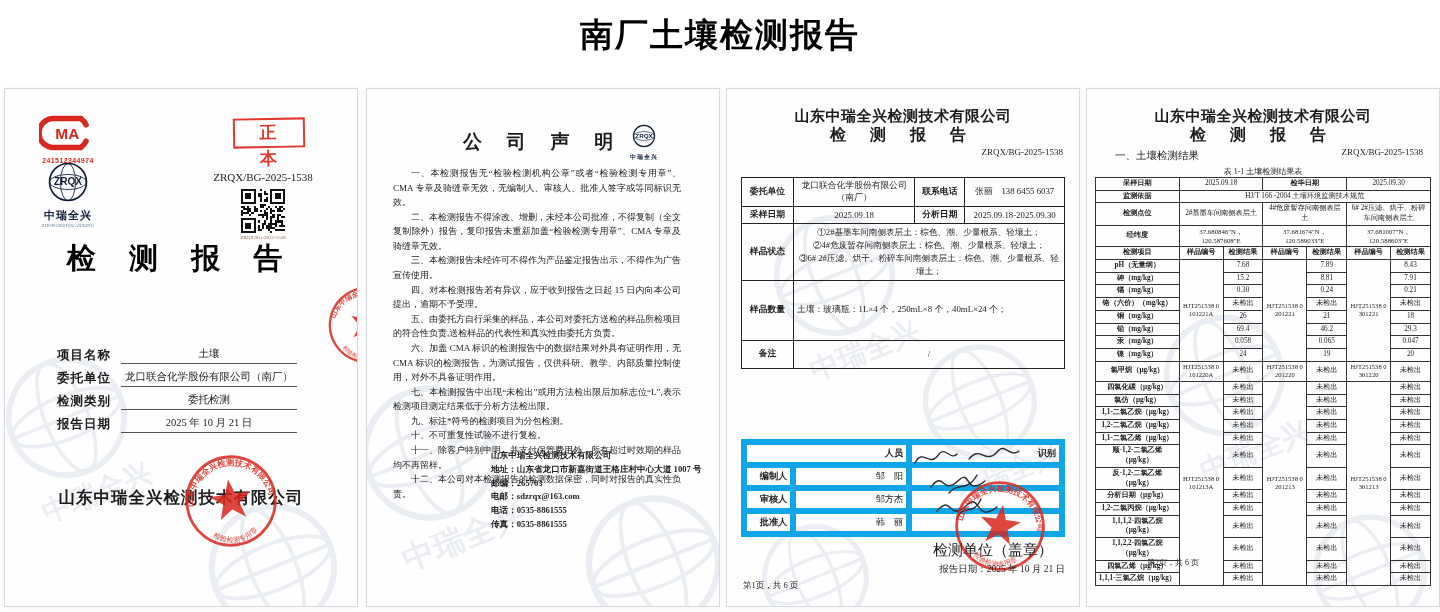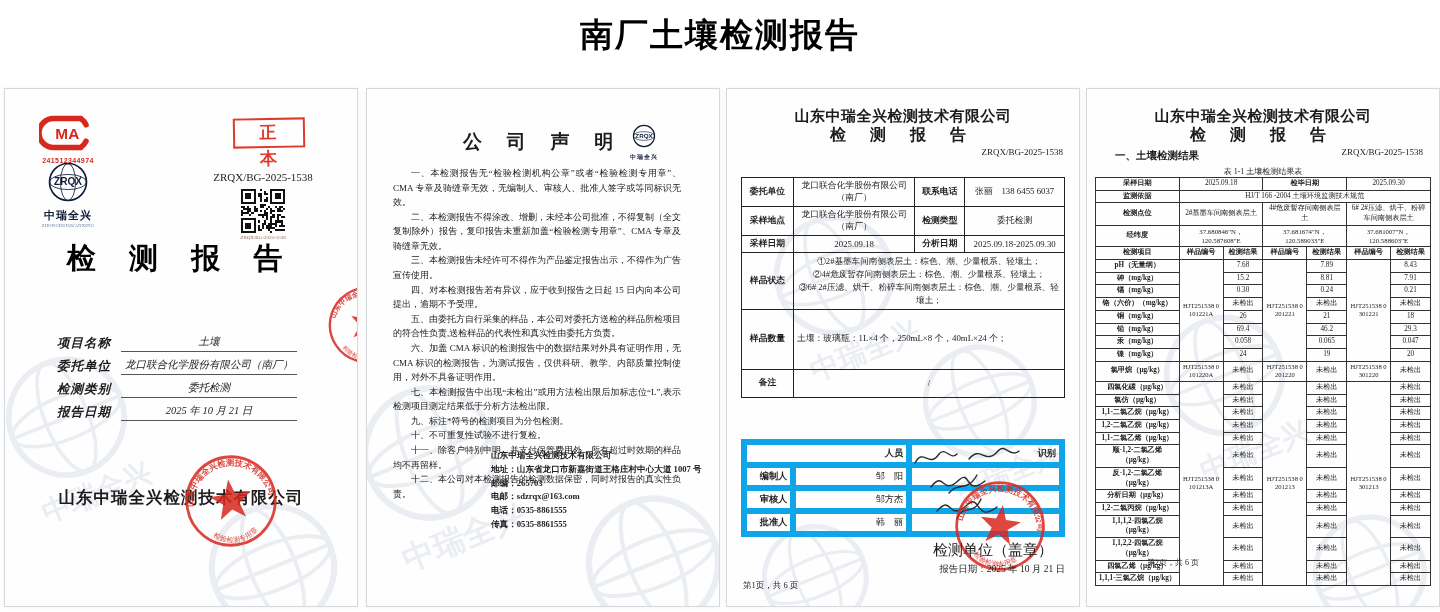--- a/index.html
+++ b/index.html
@@ -21,21 +21,21 @@
   .zrqx-cn{font-size:11px;font-weight:bold;color:#101c38;margin-top:1px;letter-spacing:1px;}
   .zrqx-en{font-size:4.5px;color:#5b6f93;letter-spacing:.3px;}
   .original{position:absolute;left:228px;top:29px;width:62px;height:26px;border:2px solid #e0392e;
        color:#e0392e;font-size:17px;font-weight:bold;text-align:center;line-height:26px;letter-spacing:8px;
        padding-left:6px;transform:rotate(-1deg);}
   .p1-no{position:absolute;left:176px;top:82px;width:164px;text-align:center;font-size:11px;color:#222;}
   .qr{position:absolute;left:236px;top:100px;width:44px;height:44px;}
   .qr-cap{position:absolute;left:206px;top:146px;width:104px;text-align:center;font-size:5px;color:#8a6a5a;}
   .p1-title{position:absolute;left:0;top:150px;width:100%;text-align:center;font-size:29px;font-weight:bold;
        letter-spacing:13px;color:#000;}
-  .p1-fields{position:absolute;left:52px;top:248px;width:240px;font-style:italic;}
+  .p1-fields{position:absolute;left:52px;top:260px;width:240px;}
   .p1-row{display:flex;align-items:flex-end;margin-bottom:8px;height:15px;}
   .p1-label{width:64px;font-weight:bold;font-size:12.5px;letter-spacing:1px;white-space:nowrap;}
   .p1-value{flex:1;text-align:center;font-size:10.5px;border-bottom:1px solid #555;padding-bottom:2px;white-space:nowrap;}
   .p1-company{position:absolute;left:0;top:398px;width:100%;text-align:center;font-size:16.5px;font-weight:bold;letter-spacing:1px;}
 
   
   .p2-title{position:absolute;left:0;top:40px;width:100%;text-align:center;font-size:19px;font-weight:bold;letter-spacing:10px;}
   .p2-logo{position:absolute;right:58px;top:35px;width:34px;text-align:center;}
   .p2-logo .zrqx-cn{font-size:6px;}
   .p2-body{position:absolute;left:26px;right:38px;top:77px;}
@@ -54,21 +54,21 @@
   .state-lines{text-align:left;line-height:1.5;font-size:8.6px;}
   .p3-personnel{position:absolute;left:14px;top:350px;width:324px;border-collapse:collapse;font-size:9.2px;}
   .p3-personnel th,.p3-personnel td{border:6px solid #0ea5e9;padding:2px 3px;text-align:right;font-weight:normal;}
   .p3-personnel th{font-weight:bold;}
   .sig-overlay{position:absolute;left:178px;top:352px;z-index:2;}
   .seal-cap{position:absolute;right:26px;top:452px;font-size:15px;z-index:3;}
   .p3-date{position:absolute;right:14px;top:474px;font-size:9.5px;z-index:3;}
   .page-footer{position:absolute;left:16px;bottom:14px;font-size:8.5px;}
 
   
-  .p4-sec{position:absolute;left:28px;top:60px;font-size:10.5px;font-weight:bold;}
+  .p4-sec{position:absolute;left:28px;top:60px;font-size:10.5px;font-weight:normal;}
   .p4-cap{position:absolute;left:0;top:77px;width:100%;text-align:center;font-size:8px;}
   .p4-table{position:absolute;left:8px;top:88px;width:336px;border-collapse:collapse;font-size:7.2px;}
   .p4-table th,.p4-table td{border:1px solid #333;padding:1px 2px;text-align:center;font-weight:normal;line-height:1.35;}
   .p4-table th{font-weight:bold;}
   .p4-table td.item{font-weight:bold;}
   .p4-table td.sid{font-size:6.6px;word-break:break-all;line-height:1.3;}
   .p4-footer{position:absolute;left:60px;top:468px;font-size:8px;}
 </style>
 </head>
 <body>
@@ -372,26 +372,20 @@
         <col style="width:100px">
       </colgroup>
     <tbody>
         <tr>
       <th>委托单位</th>
       <td>龙口联合化学股份有限公司（南厂）</td>
       <th>联系电话</th>
       <td>张丽　138 6455 6037</td>
     </tr>
     <tr>
-      <th>采样地点</th>
-      <td>龙口联合化学股份有限公司（南厂）</td>
-      <th>检测类型</th>
-      <td>委托检测</td>
-    </tr>
-    <tr>
       <th>采样日期</th>
       <td>2025.09.18</td>
       <th>分析日期</th>
       <td>2025.09.18-2025.09.30</td>
     </tr>
     <tr style="height:52px;">
       <th>样品状态</th>
       <td colspan="3" class="state-lines">
         <div>①2#基墨车间南侧表层土：棕色、潮、少量根系、轻壤土；</div>
         <div>②4#危废暂存间南侧表层土：棕色、潮、少量根系、轻壤土；</div>

